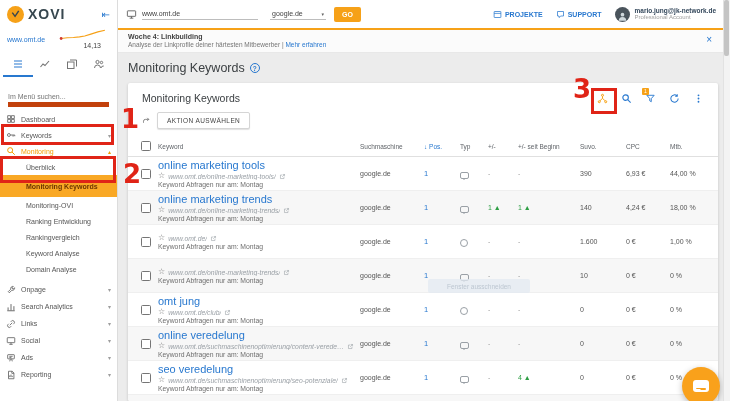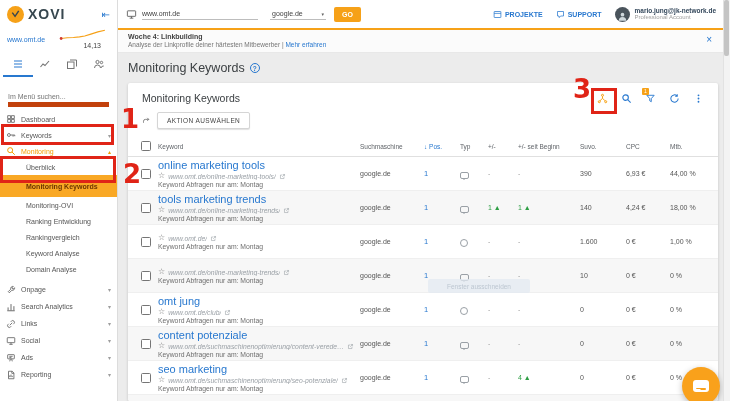--- a/index.html
+++ b/index.html
@@ -535,21 +535,21 @@
               <span class="c-suvo cell">390</span>
               <span class="c-cpc cell">6,93 €</span>
               <span class="c-mtb cell">44,00 %</span>
             </div>
 
             <div class="trow">
               <span class="c-cb">
                 <span class="cb"></span>
               </span>
               <span class="c-kw">
-                <div class="kwline">tools marketing trends</div>
+                <div class="kwline">online marketing trends</div>
                 <div class="urlline">
                   <span class="star">☆</span>
                   <span class="url">www.omt.de/online-marketing-trends/</span>
                   <svg class="ext">
                     <use href="#i-extlink"></use>
                   </svg>
                 </div>
                 <div class="note">Keyword Abfragen nur am: Montag</div>
               </span>
               <span class="c-eng cell">google.de</span>
@@ -633,21 +633,21 @@
               <span class="c-suvo cell">0</span>
               <span class="c-cpc cell">0 €</span>
               <span class="c-mtb cell">0 %</span>
             </div>
 
             <div class="trow">
               <span class="c-cb">
                 <span class="cb"></span>
               </span>
               <span class="c-kw">
-                <div class="kwline">content potenziale</div>
+                <div class="kwline">online veredelung</div>
                 <div class="urlline">
                   <span class="star">☆</span>
                   <span class="url">www.omt.de/suchmaschinenoptimierung/content-veredelung/</span>
                   <svg class="ext">
                     <use href="#i-extlink"></use>
                   </svg>
                 </div>
                 <div class="note">Keyword Abfragen nur am: Montag</div>
               </span>
               <span class="c-eng cell">google.de</span>
@@ -658,21 +658,21 @@
               <span class="c-suvo cell">0</span>
               <span class="c-cpc cell">0 €</span>
               <span class="c-mtb cell">0 %</span>
             </div>
 
             <div class="trow">
               <span class="c-cb">
                 <span class="cb"></span>
               </span>
               <span class="c-kw">
-                <div class="kwline">seo marketing</div>
+                <div class="kwline">seo veredelung</div>
                 <div class="urlline">
                   <span class="star">☆</span>
                   <span class="url">www.omt.de/suchmaschinenoptimierung/seo-potenziale/</span>
                   <svg class="ext">
                     <use href="#i-extlink"></use>
                   </svg>
                 </div>
                 <div class="note">Keyword Abfragen nur am: Montag</div>
               </span>
               <span class="c-eng cell">google.de</span>

